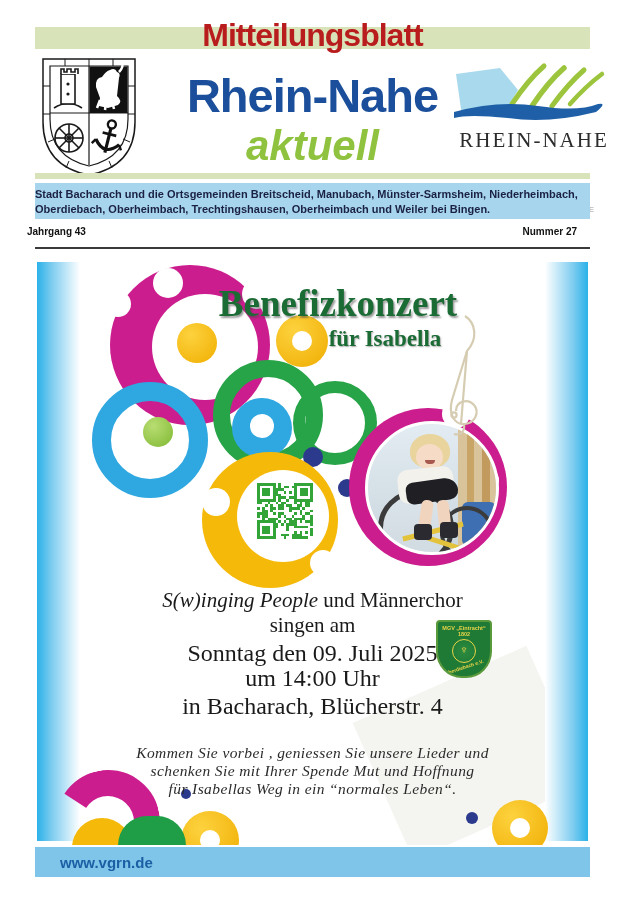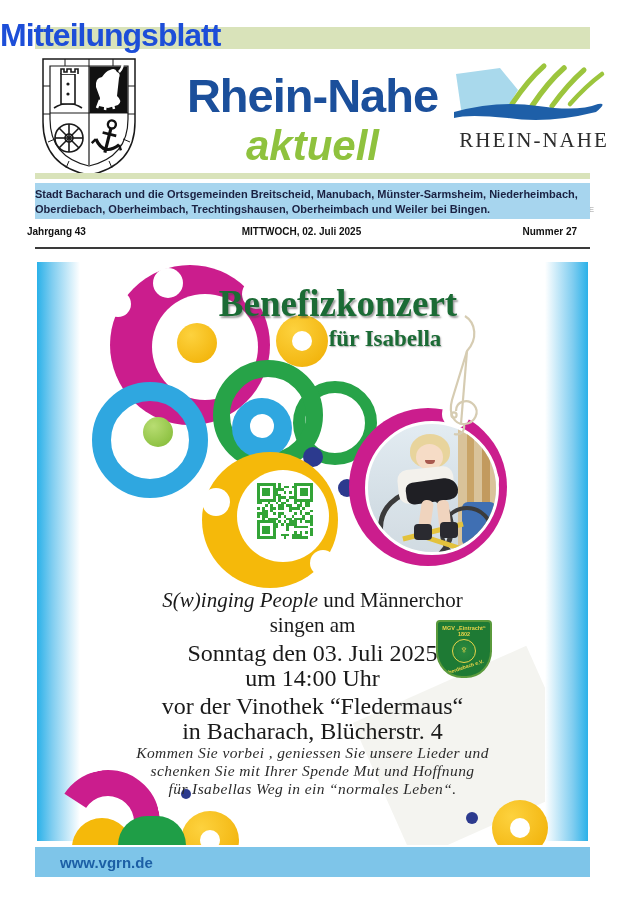--- a/index.html
+++ b/index.html
@@ -1,21 +1,21 @@
 <!DOCTYPE html>
 <html><head>
 <meta charset="utf-8">
 <style>
   html,body{margin:0;padding:0;background:#fff;}
   .page{position:relative;width:625px;height:897px;background:#fff;overflow:hidden;
         font-family:"Liberation Sans",sans-serif;}
   
   .green-band{position:absolute;left:35px;top:27px;width:555px;height:22px;background:#d9e3ba;}
-  .title-small{position:absolute;left:0;top:17px;width:625px;text-align:left;
-    font-size:32px;font-weight:bold;color:#1d4ed8;letter-spacing:-1px;}
+  .title-small{position:absolute;left:0;top:17px;width:625px;text-align:center;
+    font-size:32px;font-weight:bold;color:#b91c1c;letter-spacing:-1px;}
   .title-main{position:absolute;left:0;top:68px;width:625px;text-align:center;
     font-size:47px;font-weight:bold;color:#1b4f9b;letter-spacing:-1px;}
   .title-sub{position:absolute;left:0;top:122px;width:625px;text-align:center;
     font-size:42px;font-weight:bold;font-style:italic;color:#8fc23e;}
   .green-strip{position:absolute;left:35px;top:173px;width:555px;height:6px;background:#d9e3ba;}
   .coa{position:absolute;left:40px;top:56px;}
   .vg-logo{position:absolute;left:448px;top:60px;width:172px;height:118px;}
   .vg-name{position:absolute;left:448px;top:128px;width:172px;text-align:center;
     font-family:"Liberation Serif",serif;font-size:21px;letter-spacing:2px;color:#2c2c2c;}
   .vg-sub{position:absolute;left:448px;top:161px;width:172px;text-align:center;
@@ -134,21 +134,20 @@
 
   <div class="green-strip"></div>
 
   <div class="muni-banner">
     <div>Stadt Bacharach und die Ortsgemeinden Breitscheid, Manubach, Münster-Sarmsheim, Niederheimbach,</div>
     <div>Oberdiebach, Oberheimbach, Trechtingshausen, Oberheimbach und Weiler bei Bingen.</div>
   </div>
 
   <div class="issue-row">
     <span class="l">Jahrgang 43</span>
-    <span class="c">MITTWOCH, 02. Juli 2025</span>
     <span class="r">Nummer 27</span>
   </div>
   <div class="divider"></div>
 
   <div class="poster">
     <div class="strip left"></div>
     <div class="strip right"></div>
 
     <div style="position:absolute;left:340px;top:420px;width:190px;height:150px;background:#f4f4f0;transform:rotate(-24deg);z-index:0;"></div>
 
@@ -450,24 +449,23 @@
       </g>
     </svg>
 
     <div class="poster-title">Benefizkonzert</div>
     <div class="poster-sub">für Isabella</div>
 
     <div class="event">
       <div class="s1"><i>S(w)inging People</i><span> und Männerchor</span></div>
       <div class="s1">singen am</div>
       <div class="gap"></div>
-      <div class="s2">Sonntag den 03. Juli 2025</div>
+      <div class="s2">Sonntag den 09. Juli 2025</div>
       <div class="s2">um 14:00 Uhr</div>
       <div class="gap"></div>
-      <div class="s2">vor der Vinothek “Fledermaus“</div>
       <div class="s2">in Bacharach, Blücherstr. 4</div>
     </div>
 
     <div class="crest">
       <div style="position:absolute;inset:0;background:#1e7a34;border:2px solid #5a9a3c;border-radius:4px 4px 46% 46%;box-sizing:border-box;overflow:hidden;">
         <div style="margin-top:3px;text-align:center;font-size:5.5px;font-weight:bold;color:#e9d44a;">MGV „Eintracht“</div>
         <div style="text-align:center;font-size:5.5px;font-weight:bold;color:#e9d44a;">1802</div>
         <div style="margin:2px auto 0;width:24px;height:24px;border-radius:50%;border:1.5px solid #e9d44a;box-sizing:border-box;background:radial-gradient(circle,#2c8a40,#1e7a34);text-align:center;font-size:12px;line-height:21px;color:#e9d44a;">♆</div>
         <div style="text-align:center;font-size:5px;font-weight:bold;color:#e9d44a;transform:rotate(-18deg);margin-top:1px;">Oberdiebach e.V.</div>
       </div>

